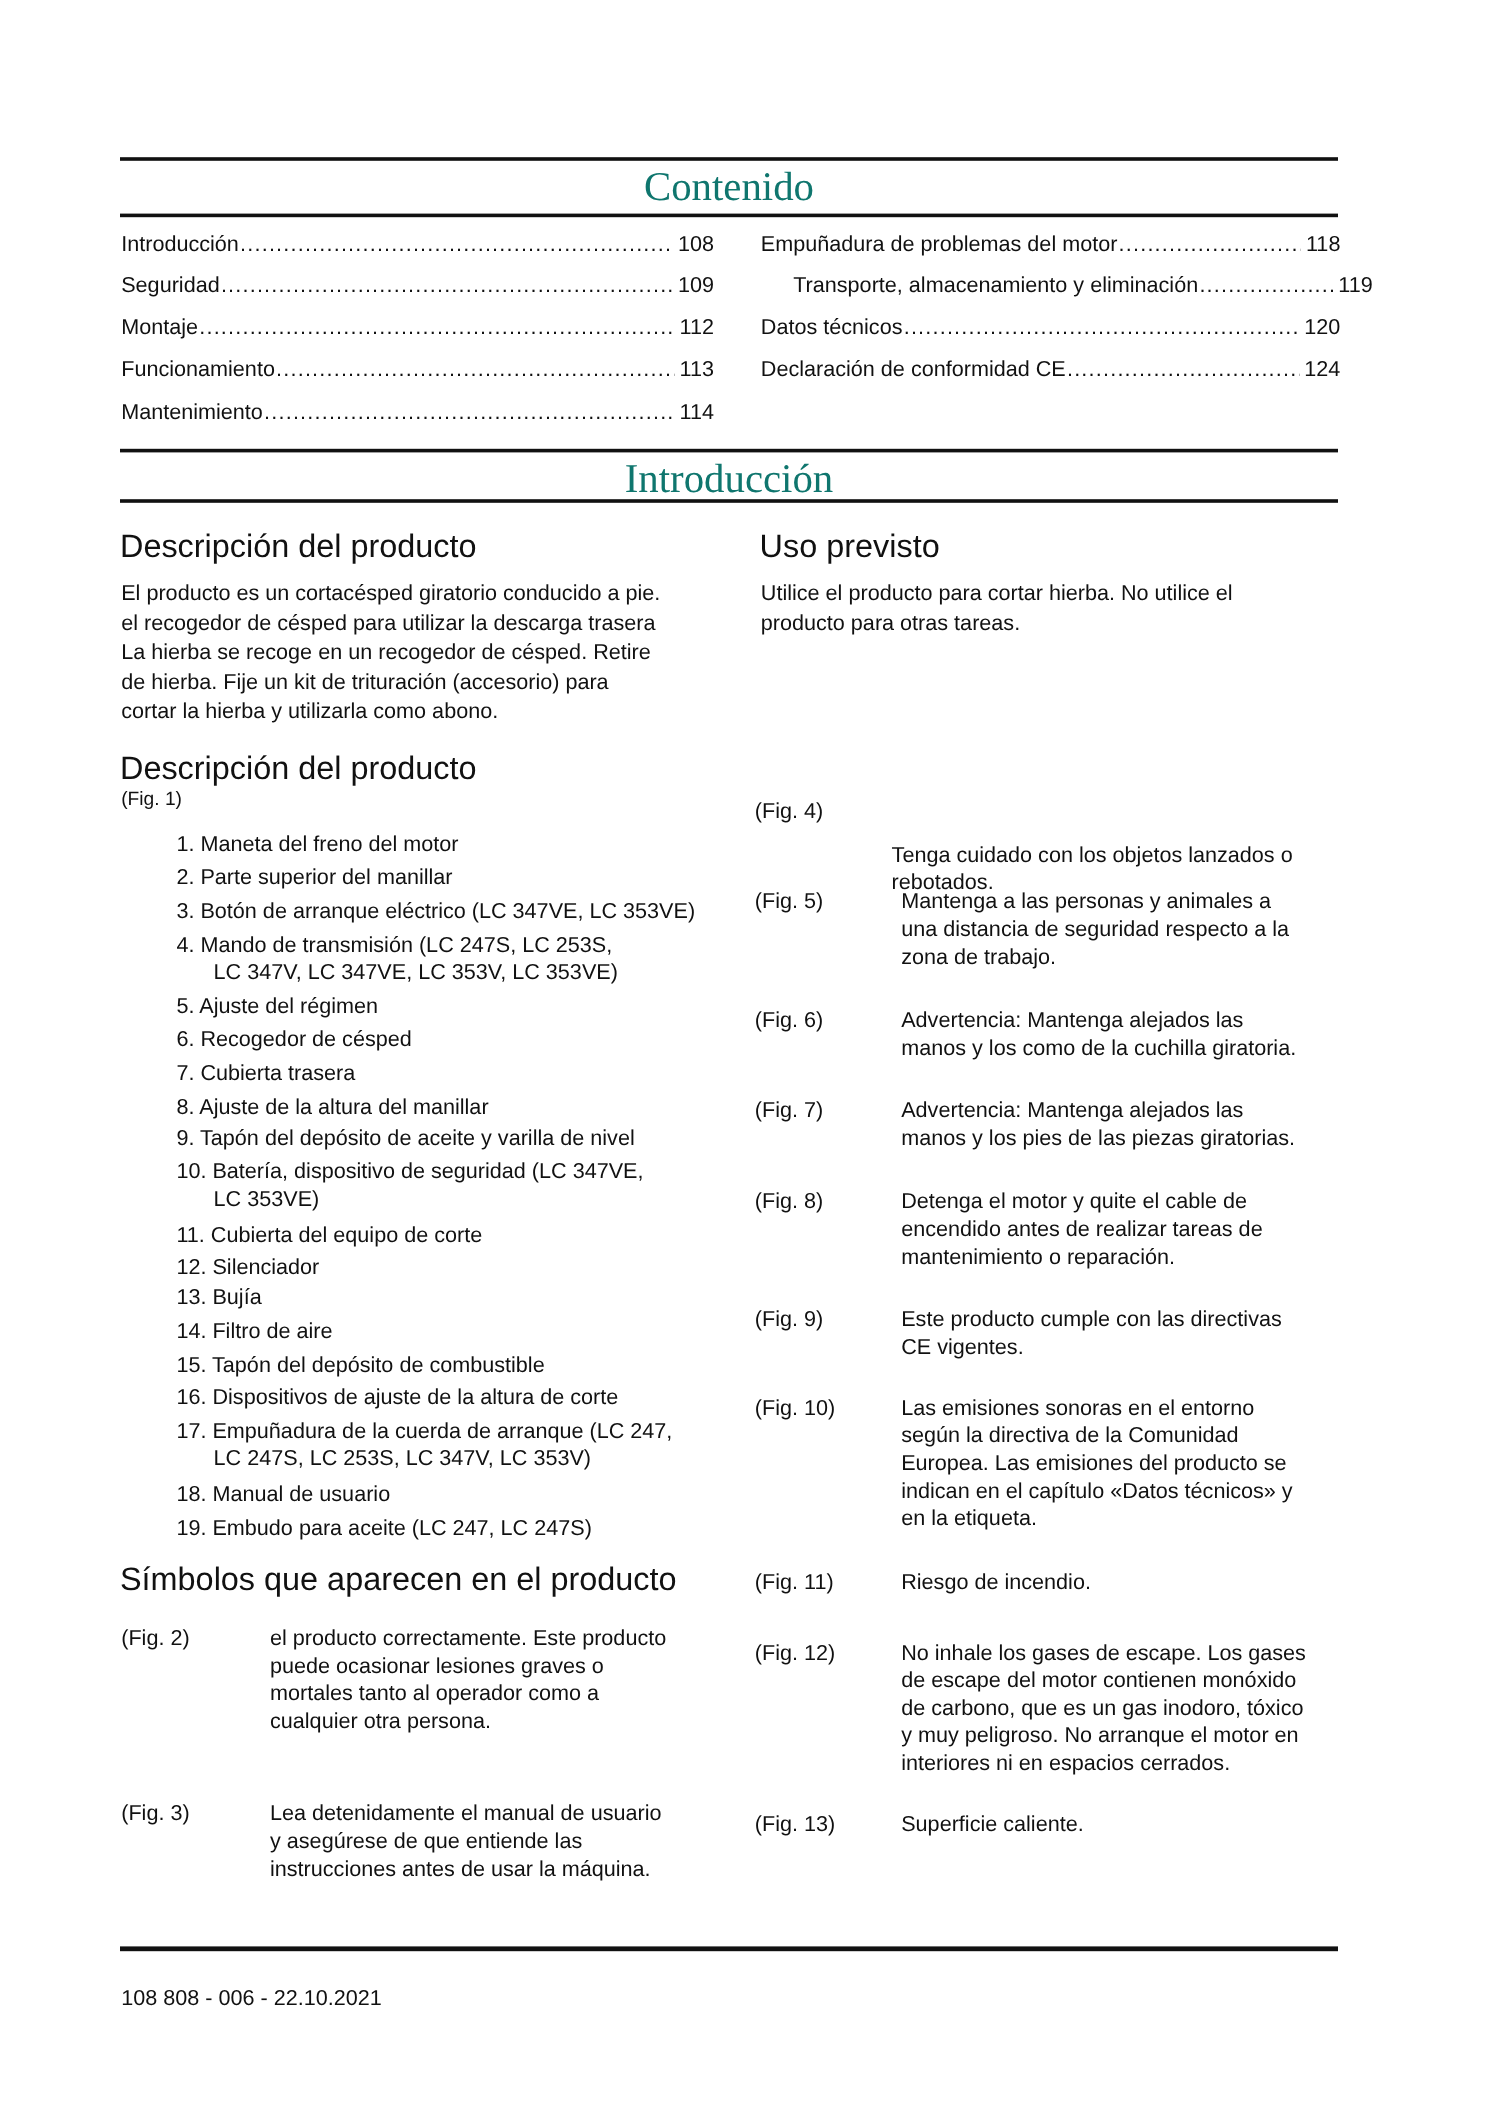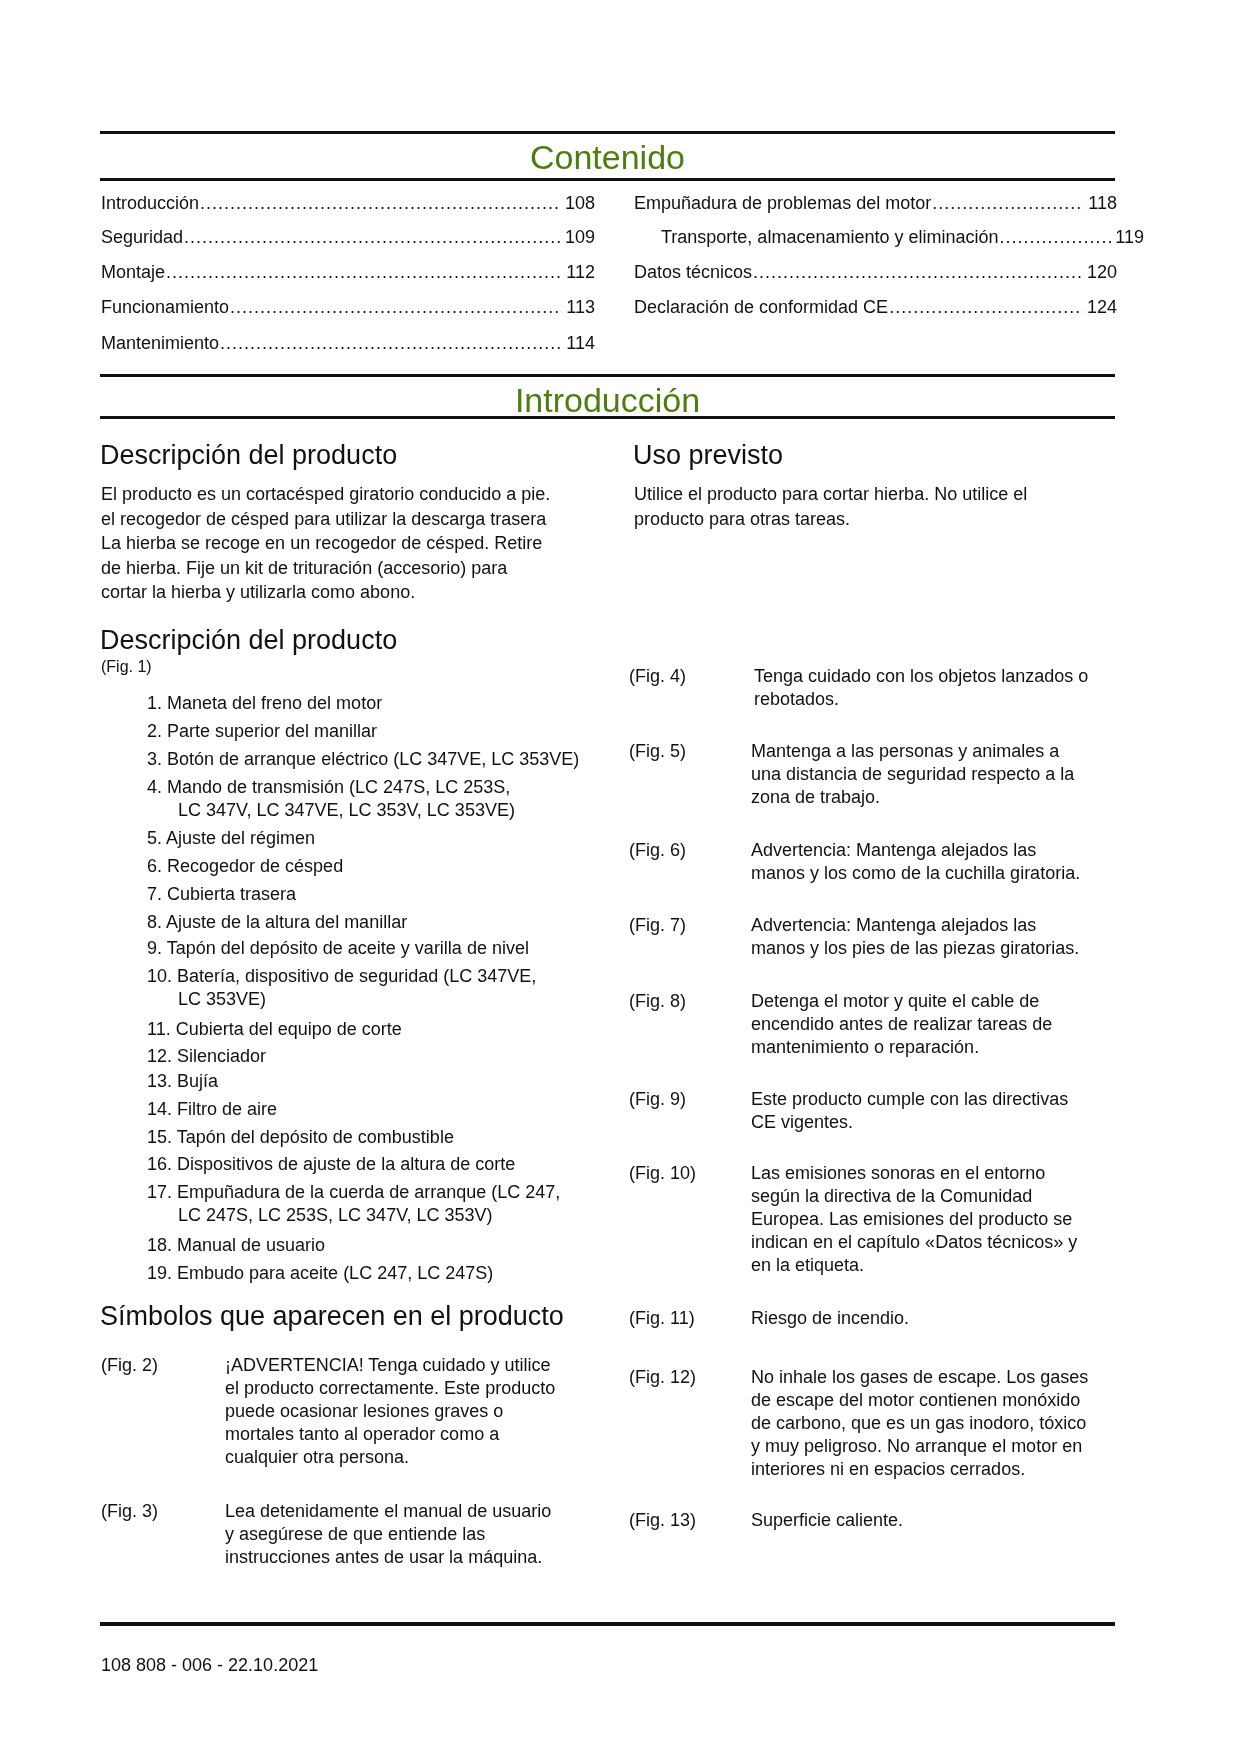--- a/index.html
+++ b/index.html
@@ -1,20 +1,20 @@
 <!DOCTYPE html>
 <html><head>
 <meta charset="utf-8">
 <style>
   html, body { margin:0; padding:0; background:#ffffff; }
   body { width:1241px; height:1754px; position:relative; overflow:hidden;
          font-family:"Liberation Sans", sans-serif; color:#111; }
   .rule { position:absolute; left:100px; width:1015px; height:3px; background:#111; }
   .section-title { position:absolute; left:100px; width:1015px; text-align:center;
-         font-size:34px; line-height:40px; color:#4d7c0f; }
+         font-size:34px; line-height:40px; color:#0f766e;font-family:Liberation Serif, serif; }
   .toc-row { position:absolute; display:flex; align-items:baseline; font-size:18px; line-height:22px; }
   .toc-row .lbl { white-space:nowrap; }
   .toc-row .dots { flex:1; overflow:hidden; white-space:nowrap; letter-spacing:1px; margin:0 4px 0 1px; }
   .toc-row .dots::before { content:"...................................................................................................................................................................................."; }
   .toc-row .pg { white-space:nowrap; }
   .h2 { position:absolute; font-size:27px; line-height:32px; color:#111; }
   .para { position:absolute; font-size:18px; line-height:24.5px; }
   .figref { position:absolute; font-size:16px; line-height:22px; }
   .list { position:absolute; left:101px; width:520px; font-size:18px; }
   .list-item { position:absolute; left:18px; width:520px; line-height:23px;margin-left:28px; }
@@ -120,39 +120,38 @@
   <div class="list-item" style="top:1181px;"><span>17. Empuñadura de la cuerda de arranque (LC 247,</span><span class="cont">LC 247S, LC 253S, LC 347V, LC 353V)</span></div>
   <div class="list-item" style="top:1234px;"><span>18. Manual de usuario</span></div>
   <div class="list-item" style="top:1262px;"><span>19. Embudo para aceite (LC 247, LC 247S)</span></div>
 </div>
 
 <div class="h2" style="left:100px; top:1300px;">Símbolos que aparecen en el producto</div>
 
 <div class="sym-row" style="left:101px; top:1354px; width:520px;">
   <span class="fig">(Fig. 2)</span>
   <div class="desc" style="left:124px; width:400px;">
-    <div>¡ADVERTENCIA! Tenga cuidado y utilice</div>
     <div>el producto correctamente. Este producto</div>
     <div>puede ocasionar lesiones graves o</div>
     <div>mortales tanto al operador como a</div>
     <div>cualquier otra persona.</div>
   </div>
 </div>
 <div class="sym-row" style="left:101px; top:1500px; width:520px;">
   <span class="fig">(Fig. 3)</span>
   <div class="desc" style="left:124px; width:400px;">
     <div>Lea detenidamente el manual de usuario</div>
     <div>y asegúrese de que entiende las</div>
     <div>instrucciones antes de usar la máquina.</div>
   </div>
 </div>
 
 <div class="sym-row" style="left:629px; top:665px; width:490px;">
   <span class="fig">(Fig. 4)</span>
-  <div class="desc" style="left:125px; width:370px;">
+  <div class="desc" style="left:114px; width:370px;margin-top:36px;">
     <div>Tenga cuidado con los objetos lanzados o</div>
     <div>rebotados.</div>
   </div>
 </div>
 <div class="sym-row" style="left:629px; top:740px; width:490px;">
   <span class="fig">(Fig. 5)</span>
   <div class="desc" style="left:122px; width:370px;">
     <div>Mantenga a las personas y animales a</div>
     <div>una distancia de seguridad respecto a la</div>
     <div>zona de trabajo.</div>

